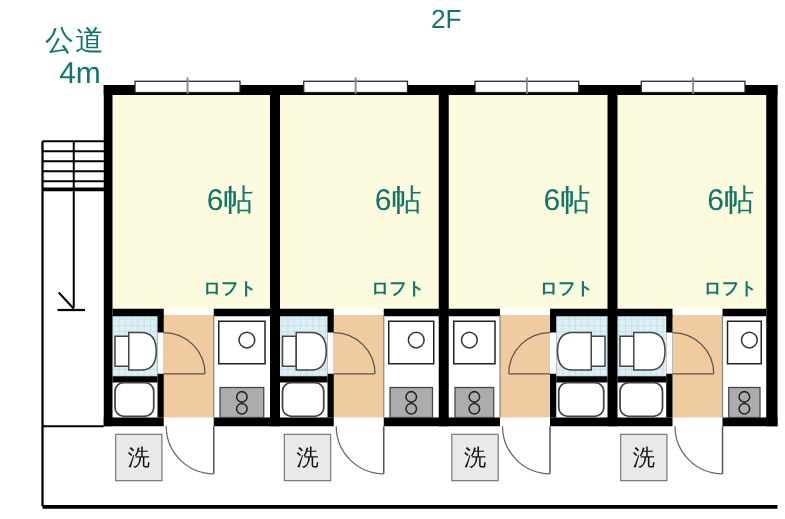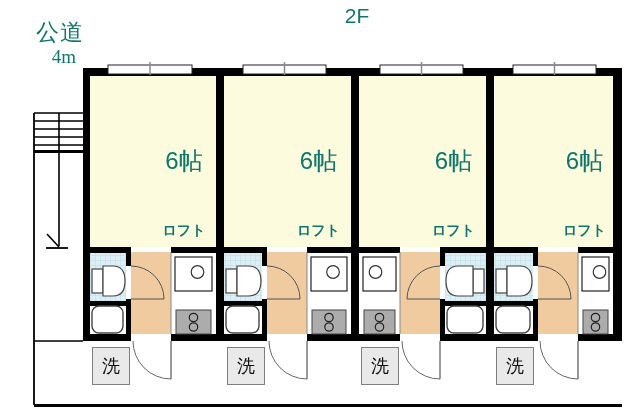--- a/index.html
+++ b/index.html
@@ -5,21 +5,21 @@
   html,body{margin:0;padding:0;background:#fff;}
   #stage{
     position:relative;width:628px;height:415px;background:#ffffff;overflow:hidden;
     font-family:"Liberation Sans","DejaVu Sans",sans-serif;
   }
   #plan-svg{position:absolute;left:0;top:0;}
   .lbl{position:absolute;color:#0f766e;line-height:1;white-space:nowrap;margin-left:31px;}
   .center{text-align:center;}
   .floor-title{left:290px;top:5px;width:72px;font-size:21px;}
   .road-name{left:5px;top:21px;font-size:23px;letter-spacing:1px;}
-  .road-width{left:5px;top:47px;width:56px;font-size:19px;font-family:Liberation Serif, serif;}
+  .road-width{left:5px;top:47px;width:56px;font-size:24px;}
   .size-lbl{top:149px;font-size:24px;}
   .loft-lbl{top:223px;font-size:14px;font-weight:600;}
   .washer-box{
     position:absolute;top:347px;width:36px;height:36px;background:#e9e9e9;
     border:1.5px solid #7e7e7e;display:flex;align-items:center;justify-content:center;
     font-size:18px;color:#111;
   }
   .u1{left:90px;width:126px;} .u2{left:224px;width:127px;}
   .u3{left:359px;width:127px;} .u4{left:494px;width:119px;}
   .w1{left:92px;} .w2{left:227px;} .w3{left:361px;} .w4{left:496px;}

